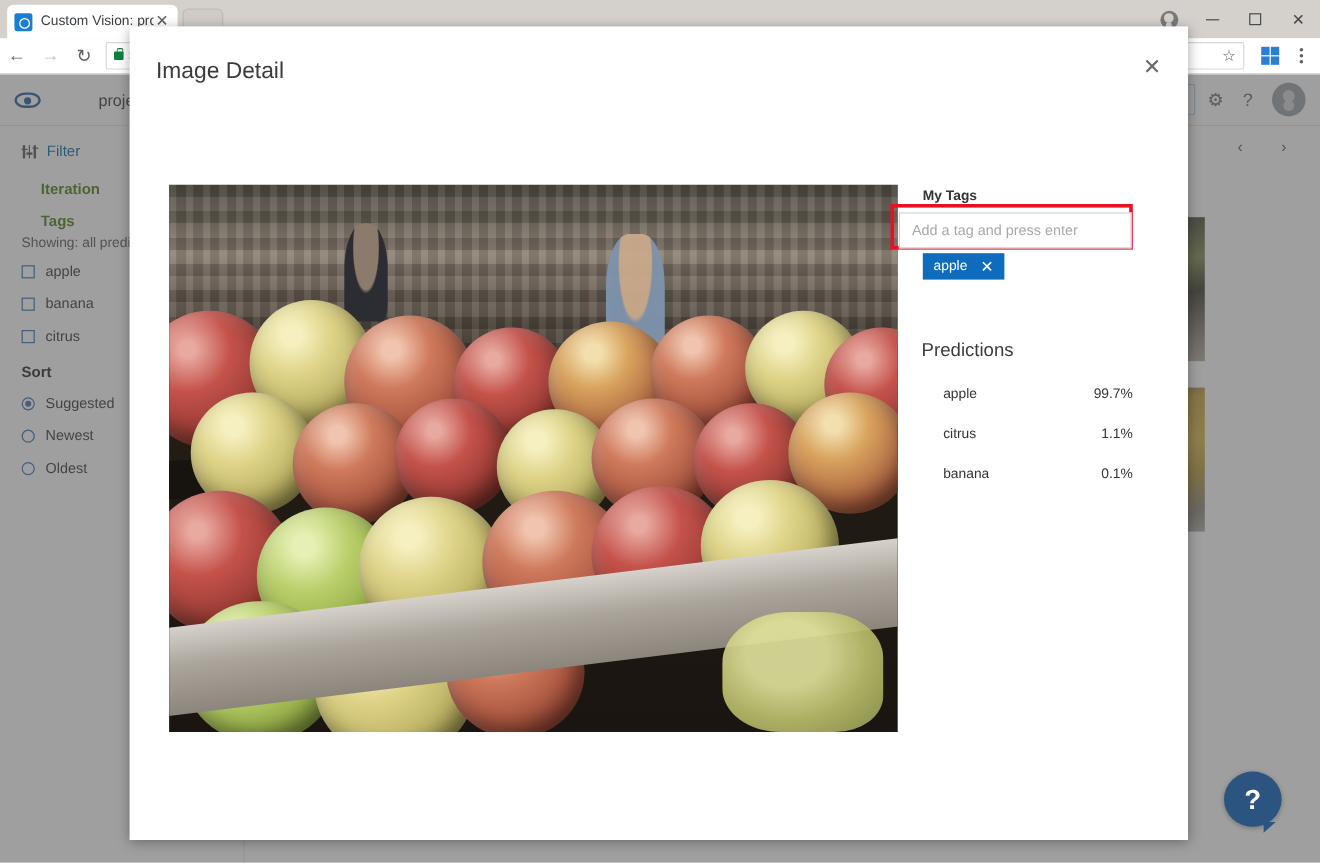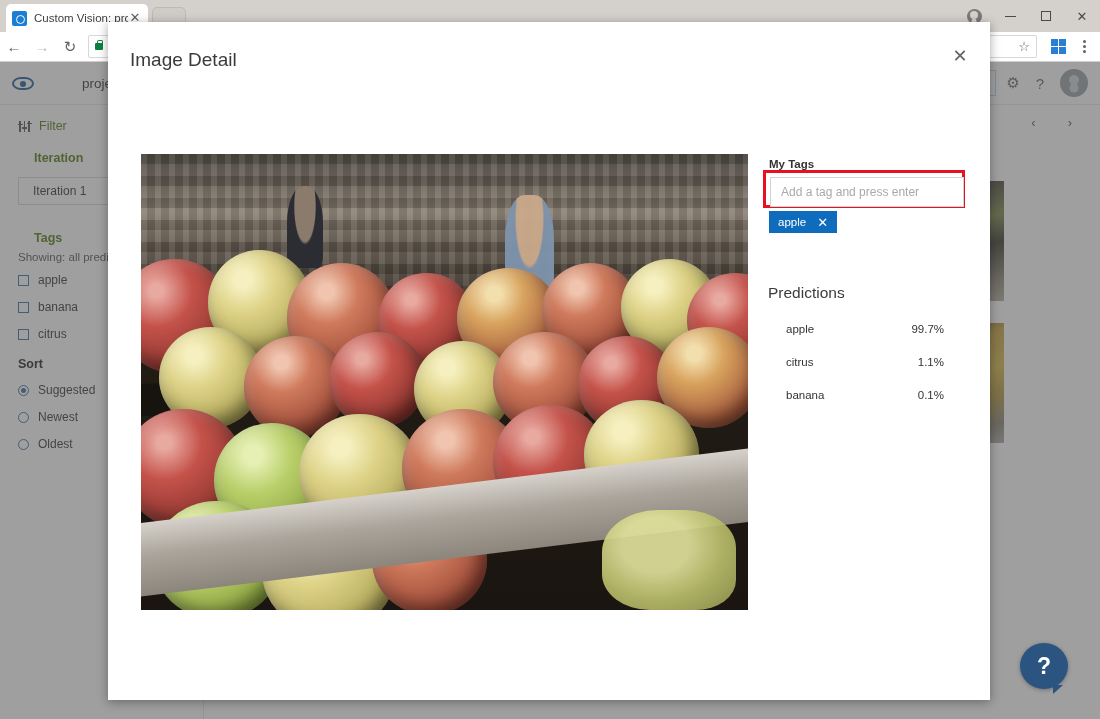--- a/index.html
+++ b/index.html
@@ -151,21 +151,21 @@
     border-radius:50%; background:#cfd3d6;
     box-shadow:0 8px 0 -0.5px #cfd3d6;
   }
 
   
   .sidebar {
     position:absolute; left:0; top:43px; width:204px; height:614px;
     background:#ffffff; border-right:1px solid #e6e6e6; padding:14px 18px;
     font-size:12.5px; color:#333;
   }
-  .filter-row { display:flex; align-items:center; gap:8px; color:#4d7c0f; margin-bottom:18px; }
+  .filter-row { display:flex; align-items:center; gap:8px; color:#0369a1; margin-bottom:18px; }
   .sliders { width:13px; height:11px; position:relative; }
   .sliders i { position:absolute; top:0; width:1.6px; height:11px; background:#555; }
   .sliders i:nth-child(1){ left:1px;} .sliders i:nth-child(2){ left:5.5px;} .sliders i:nth-child(3){ left:10px;}
   .sliders b { position:absolute; width:5px; height:1.8px; background:#555; }
   .sliders b:nth-child(4){ left:-0.5px; top:3px;} .sliders b:nth-child(5){ left:4px; top:6.5px;}
   .sliders b:nth-child(6){ left:8.5px; top:2px;}
   .side-h { font-weight:700; font-size:12.5px; color:#4d7c0f; margin:4px 16px 12px; }
   .iter-box {
     border:1px solid #d8d8d8; height:28px; display:flex; align-items:center;
     padding-left:14px; font-size:12px; color:#333; cursor:pointer; margin-bottom:26px;
@@ -269,21 +269,21 @@
     border-radius: 42% 38% 30% 36%;
     opacity:0.92;
   }
 
   
   .mytags-label {
     position:absolute; left:661px; top:136px; font-size:11.5px;
     font-weight:700; color:#333;
   }
   .tag-input-wrap {
-    position:absolute; left:655px; top:148px; width:202px; height:38px;
+    position:absolute; left:634px; top:148px; width:202px; height:38px;
     border:3px solid #e81123;
   }
   .tag-input {
     position:absolute; left:4px; top:4px; width:194px; height:30px;
     border:1px solid #d3d3d3; background:#fff;
     padding-left:10px; font-size:12px; color:#333;
     font-family:"Liberation Sans", sans-serif;
   }
   .tag-input::placeholder { color:#a9a9a9; }
   .tag-chip {
@@ -415,23 +415,20 @@
             <i></i>
             <i></i>
             <i></i>
             <b></b>
             <b></b>
             <b></b>
           </span>
         <span>Filter</span>
       </div>
       <div class="side-h">Iteration</div>
-      <div class="iter-box">
-        <span>Iteration 1</span>
-      </div>
       <div class="side-h">Tags</div>
       <div class="side-sub">Showing: all predictions</div>
       <div class="opt">
         <span class="cb"></span>
         <span>apple</span>
       </div>
       <div class="opt">
         <span class="cb"></span>
         <span>banana</span>
       </div>

